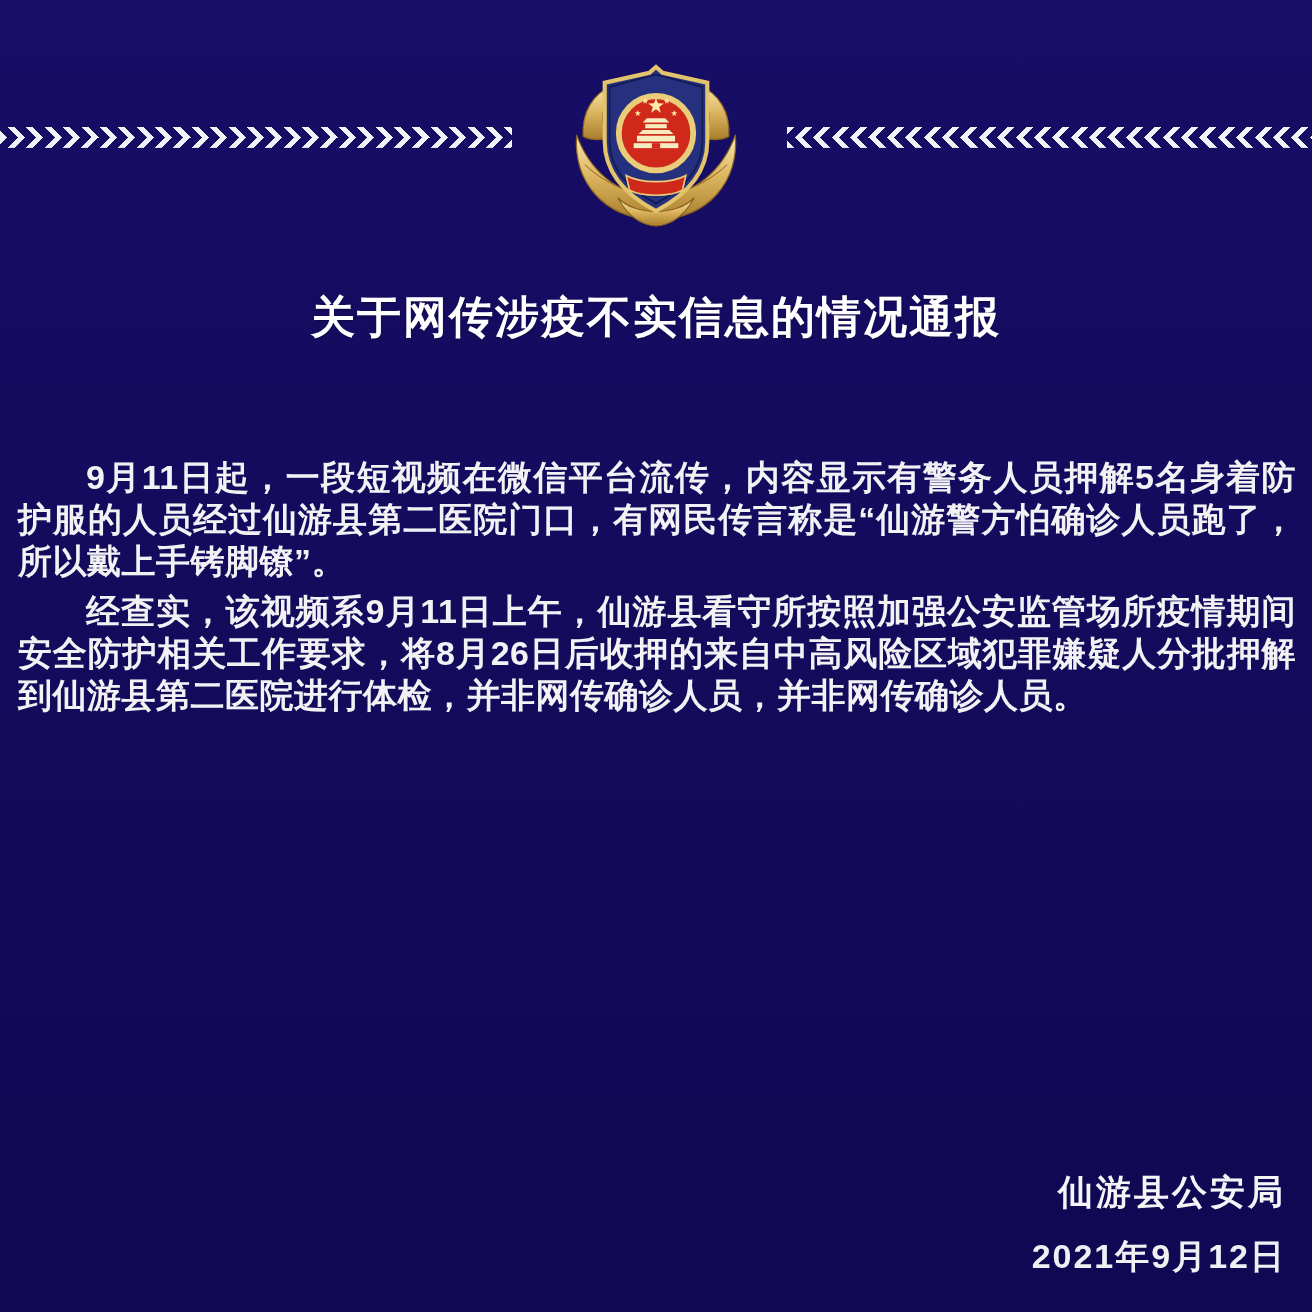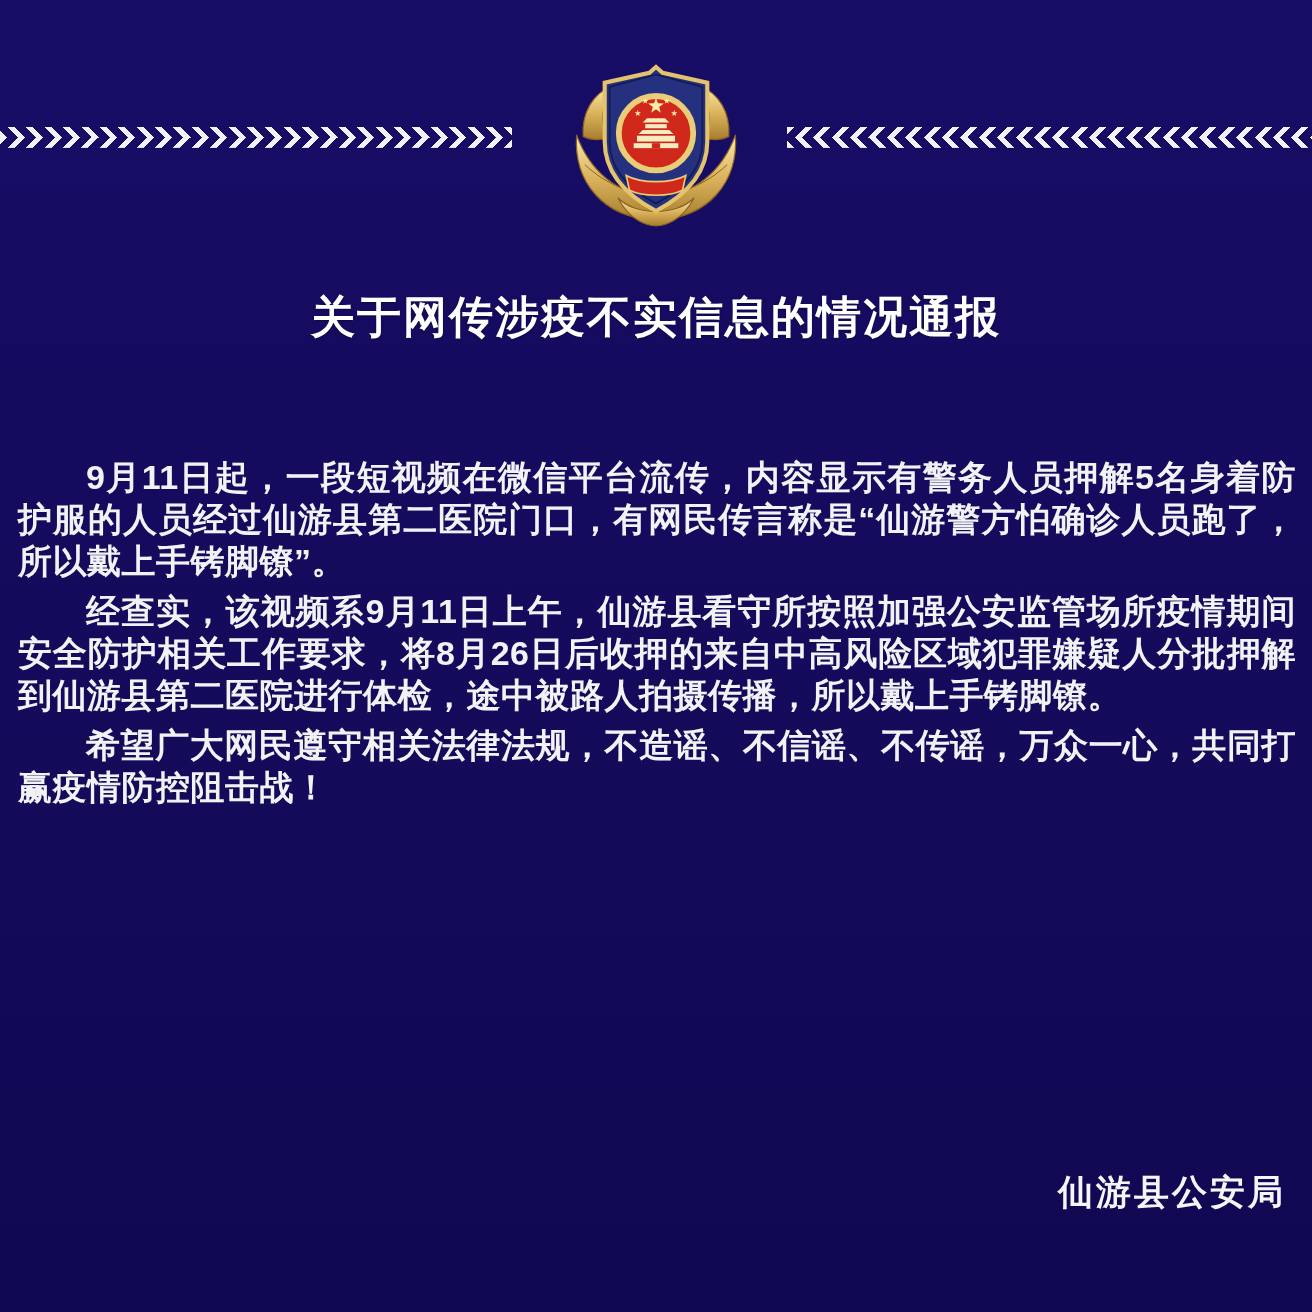--- a/index.html
+++ b/index.html
@@ -160,21 +160,21 @@
       <rect x="105" y="104" width="10" height="6" fill="#d0281a"></rect>
 
       <path d="M74,143 C92,153 128,153 146,143 L142,161 C126,169 94,169 78,161 Z" fill="#d0281a" stroke="#e9cd79" stroke-width="2"></path>
     </svg>
   </div>
 
   <h1 class="title">关于网传涉疫不实信息的情况通报</h1>
 
   <div class="body">
     <p class="para">9月11日起，一段短视频在微信平台流传，内容显示有警务人员押解5名身着防护服的人员经过仙游县第二医院门口，有网民传言称是“仙游警方怕确诊人员跑了，所以戴上手铐脚镣”。</p>
-    <p class="para">经查实，该视频系9月11日上午，仙游县看守所按照加强公安监管场所疫情期间安全防护相关工作要求，将8月26日后收押的来自中高风险区域犯罪嫌疑人分批押解到仙游县第二医院进行体检，途中被路人拍摄传播，所以戴上手铐脚镣。</p>
-    <p class="para">希望广大网民遵守相关法律法规，不造谣、不信谣、不传谣，万众一心，共同打赢疫情防控阻击战！</p>
+    <p class="para">经查实，该视频系9月11日上午，仙游县看守所按照加强公安监管场所疫情期间安全防护相关工作要求，将8月26日后收押的来自中高风险区域犯罪嫌疑人分批押解到仙游县第二医院进行体检，并非网传确诊人员，并非网传确诊人员。</p>
   </div>
 
   <div class="signature">
     <div class="agency">仙游县公安局</div>
+    <div class="issue-date">2021年9月12日</div>
   </div>
 
 </div>
 
 </body></html>

